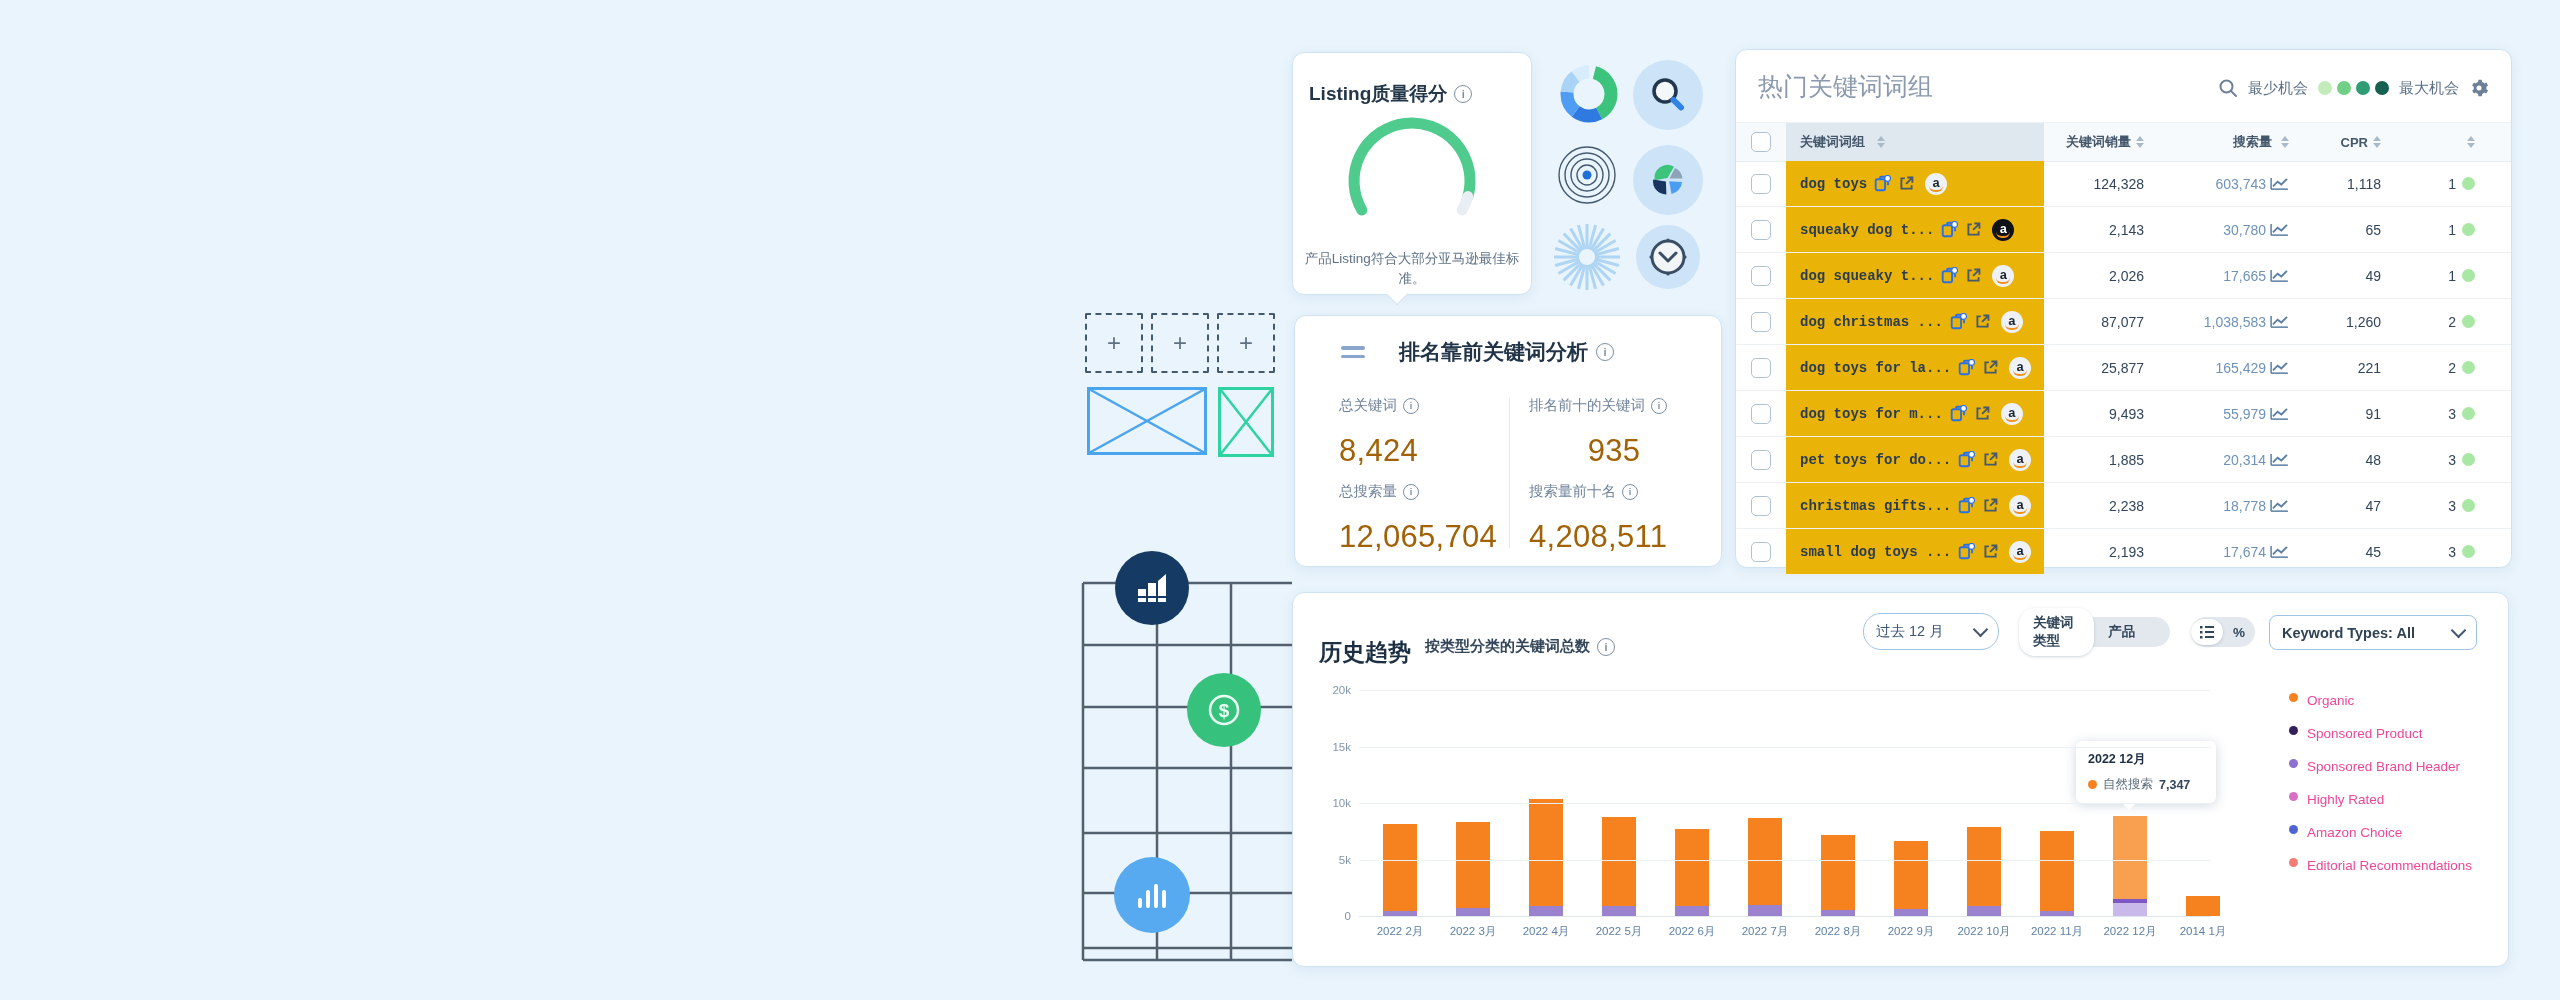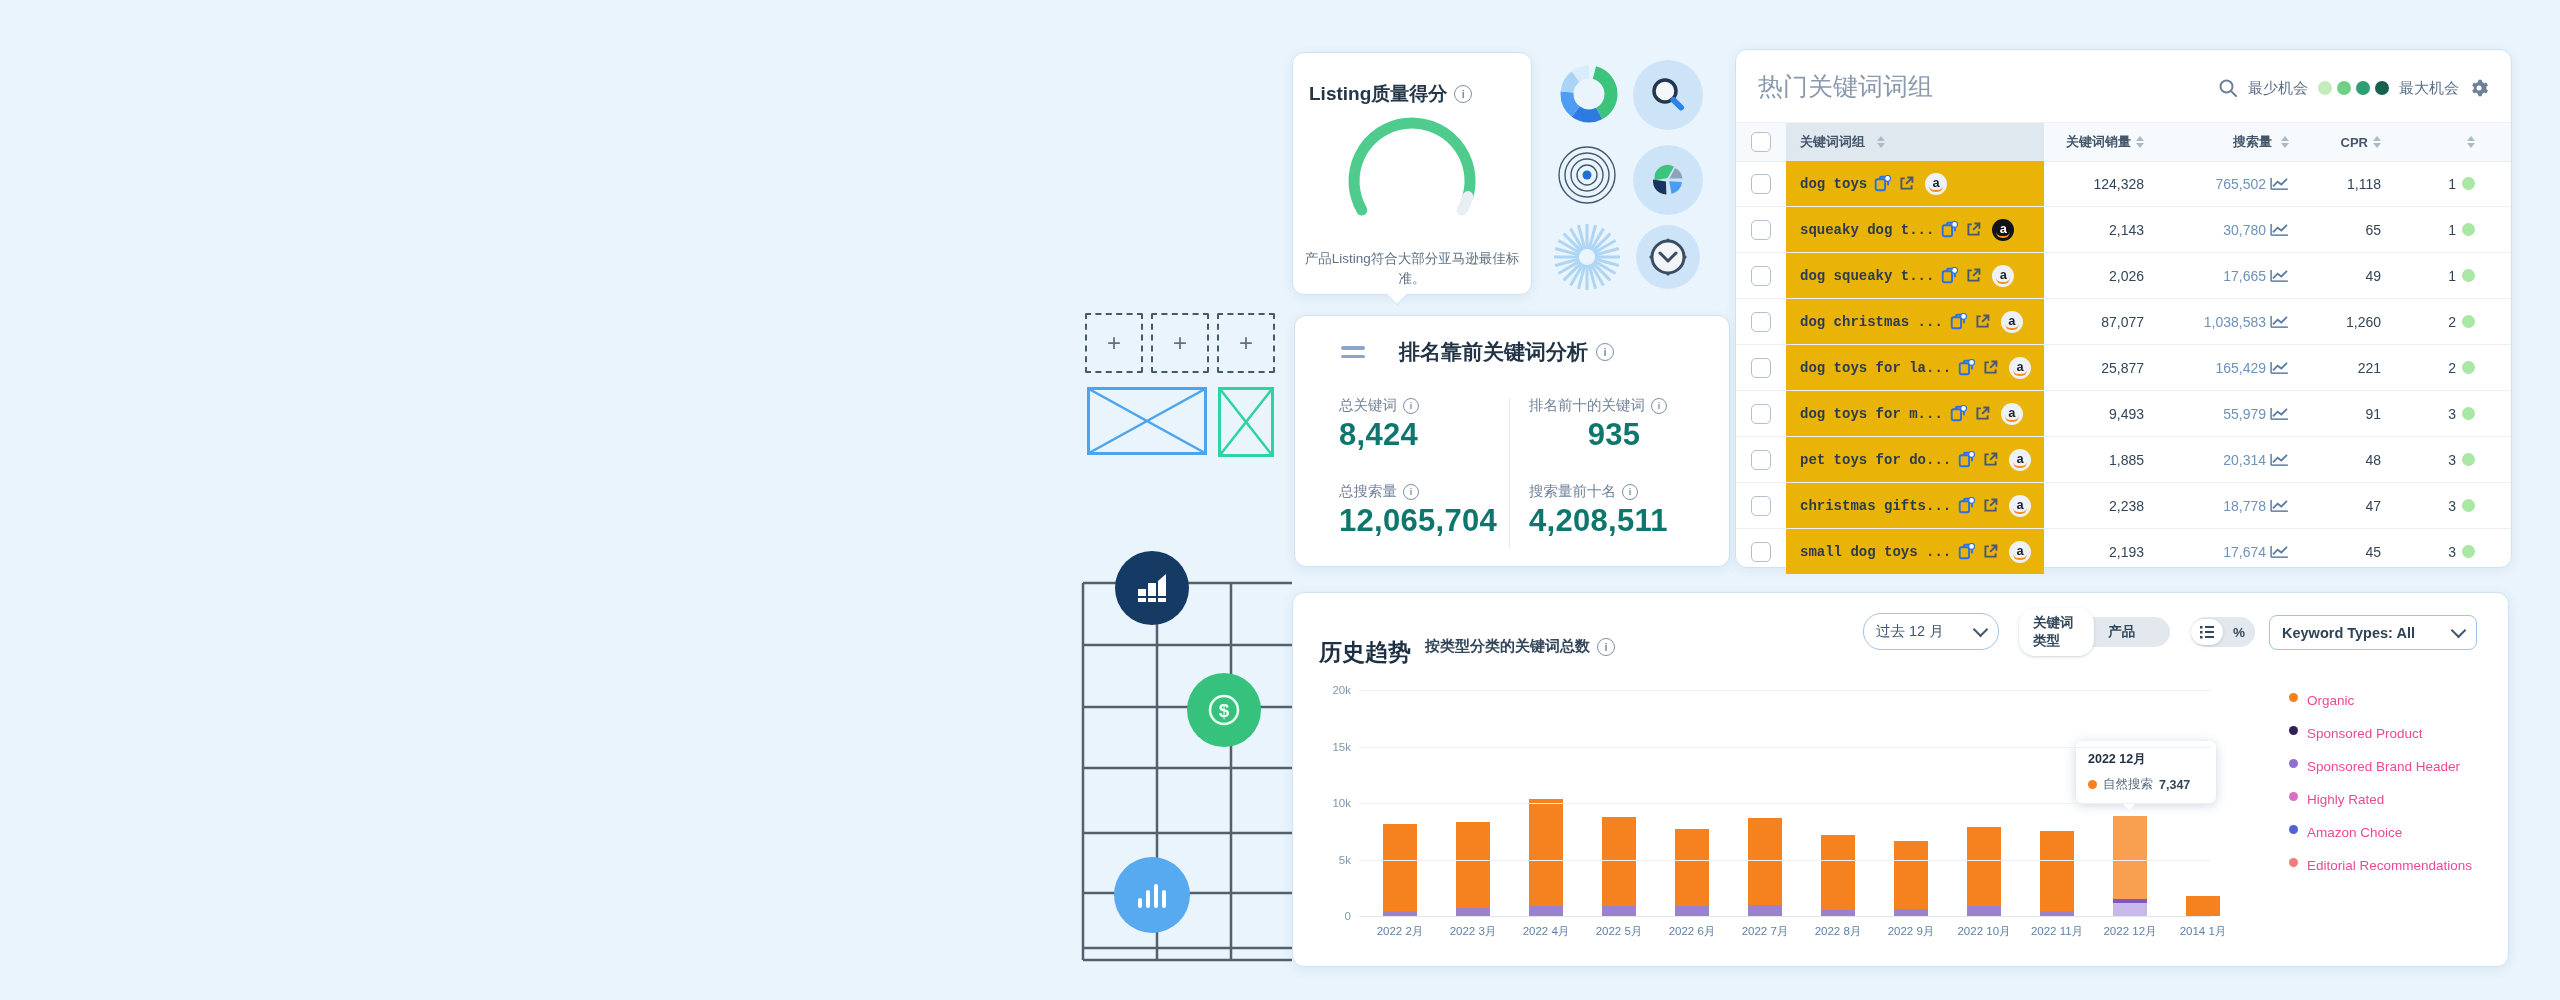--- a/index.html
+++ b/index.html
@@ -18,21 +18,21 @@
   .lc-score{position:absolute;left:0;width:100%;top:136px;text-align:center;font-size:46px;color:#3fc483;font-weight:500;}
   .lc-desc{position:absolute;left:10px;right:10px;top:196px;text-align:center;font-size:13.5px;line-height:1.45;color:#5f7286;}
   .bubble-tail{position:absolute;left:96px;bottom:-8px;width:15px;height:15px;background:#fff;
                border-right:1px solid #cfe2f3;border-bottom:1px solid #cfe2f3;transform:rotate(45deg);}
   
   .an-head{position:absolute;left:0;top:22px;width:100%;display:flex;align-items:center;}
   .burger{margin-left:46px;width:24px;display:flex;flex-direction:column;gap:5px;}
   .burger span{height:3.5px;border-radius:2px;background:#8aa4cc;}
   .an-title{margin-left:34px;font-size:21px;font-weight:bold;color:#223447;display:flex;align-items:center;gap:8px;}
   .stat-label{font-size:14.5px;color:#70839a;display:flex;align-items:center;gap:6px;}
-  .stat-value{font-size:31px;color:#0f766e;margin-top:2px;font-weight:700;letter-spacing:.3px;}
+  .stat-value{font-size:31px;color:#a16207;margin-top:18px;font-weight:400;letter-spacing:.3px;}
   .an-divider{position:absolute;left:214px;top:82px;width:1px;height:150px;background:#e3eaf1;}
   
   .kt-title{position:absolute;left:22px;top:20px;font-size:25px;color:#8a99ad;font-weight:500;}
   .kt-right{position:absolute;right:22px;top:28px;display:flex;align-items:center;gap:10px;color:#5d7187;font-size:15px;}
   .opdot{width:14px;height:14px;border-radius:50%;}
   .kt-header{position:absolute;left:0;top:72px;width:100%;height:38px;background:#f7fafd;display:flex;align-items:center;
              border-top:1px solid #eef2f6;border-bottom:1px solid #e7edf3;font-size:13px;font-weight:bold;color:#44576b;}
   .kt-body{position:absolute;left:0;top:111px;width:100%;}
   .kt-row{display:flex;align-items:center;height:45px;border-bottom:1px solid #edf1f5;font-size:14px;color:#32455a;}
   .col-check{width:50px;display:flex;justify-content:center;align-self:stretch;align-items:center;}
@@ -193,21 +193,21 @@
     <svg width="44" height="44">
         <circle cx="22" cy="22" r="16" fill="#f2f5f8" stroke="#3a4d63" stroke-width="3"></circle>
       <path d="M14 18 L22 26 L30 18" fill="none" stroke="#3a4d63" stroke-width="3" stroke-linecap="round" stroke-linejoin="round"></path>
       <circle cx="22" cy="5" r="1.6" fill="#3a4d63"></circle>
         <circle cx="22" cy="39" r="1.6" fill="#3a4d63"></circle>
       <circle cx="5" cy="22" r="1.6" fill="#3a4d63"></circle>
         <circle cx="39" cy="22" r="1.6" fill="#3a4d63"></circle>
       </svg>
   </div>
 
-  <div class="card" style="left:1294px;top:315px;width:426px;height:250px;padding-left:8px;">
+  <div class="card" style="left:1294px;top:315px;width:426px;height:250px;">
     <div class="an-head">
       <div class="burger">
           <span></span>
           <span></span>
         </div>
       <div class="an-title">
         <span>排名靠前关键词分析</span>
         <span class="info-i">i</span>
       </div>
     </div>
@@ -314,21 +314,21 @@
               <circle cx="16" cy="4" r="3.4" fill="#fff" stroke="#2970e8" stroke-width="1.4"></circle>
             </svg>
             <svg width="17" height="17" viewBox="0 0 20 20">
               <path d="M8 4 H4 V16 H16 V12" fill="none" stroke="#47596c" stroke-width="2.2"></path>
               <path d="M11 3 H17 V9 M17 3 L9.5 10.5" fill="none" stroke="#47596c" stroke-width="2.2"></path>
             </svg>
             <span class="abadge light">a<i></i></span>
           </div>
           <div class="col-sales">124,328</div>
           <div class="col-search">
-            <span>765,502</span>
+            <span>603,743</span>
             <svg width="19" height="14" viewBox="0 0 20 15">
               <polyline points="1,13 1,1" stroke="#5a7da6" stroke-width="1.6" fill="none"></polyline>
               <polyline points="1,13 19,13" stroke="#5a7da6" stroke-width="1.6" fill="none"></polyline>
               <polyline points="3,10 8,5 12,8 18,2" stroke="#5a7da6" stroke-width="2" fill="none"></polyline>
             </svg>
           </div>
           <div class="col-cpr">1,118</div>
           <div class="col-rank">
             <span>1</span>
             <span class="rankdot"></span>

